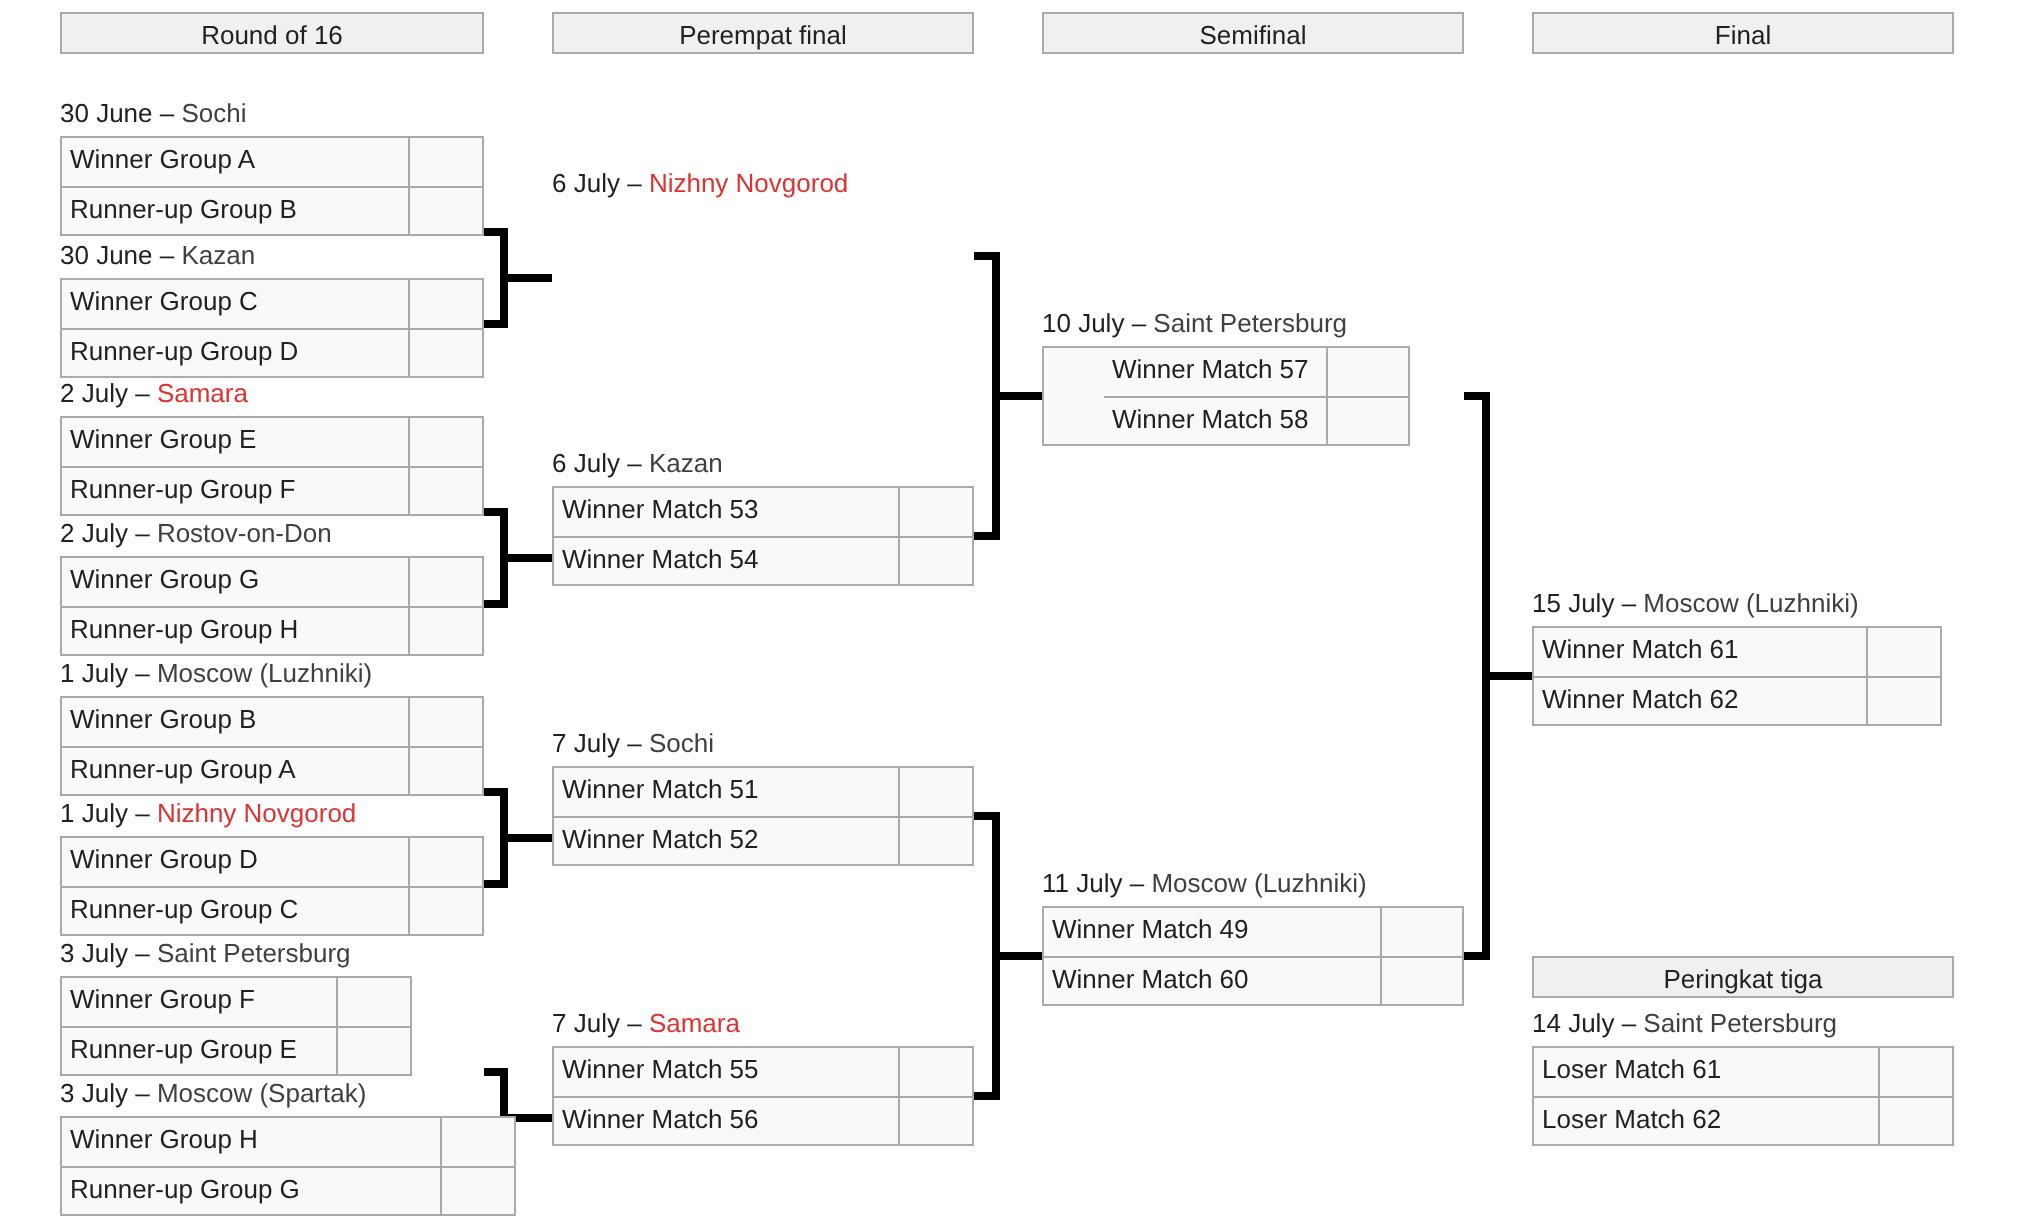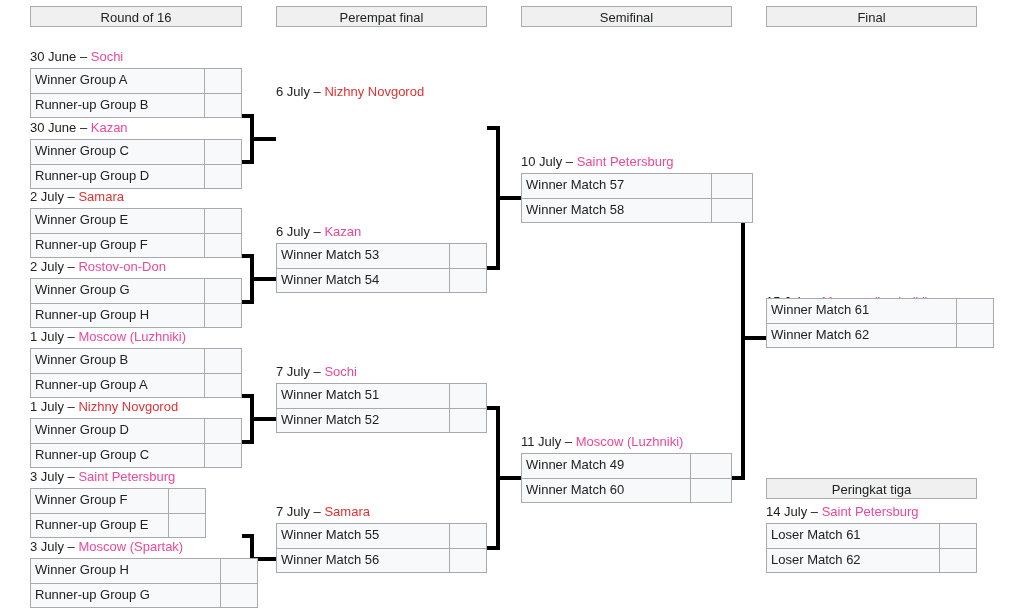--- a/index.html
+++ b/index.html
@@ -35,21 +35,21 @@
 
   
   .match-caption {
     position: absolute;
     height: 20px;
     line-height: 20px;
     font-size: 13px;
     white-space: nowrap;
     color: #202122;
   }
-  .venue-link { color: #ec4899; }
+  .venue-link { color: #404040; }
   .venue-link.redlink { color: #d33; }
 
   
   .match {
     position: absolute;
     box-sizing: border-box;
     border: 1px solid #aaaaaa;
     background: #f8f9fa;
     display: flex;
     flex-direction: column;
@@ -241,21 +241,21 @@
       <div class="match-row">
         <div class="team-cell">Winner Match 55</div>
         <div class="score-cell" style="flex-basis: 37px;"></div>
       </div>
       <div class="match-row">
         <div class="team-cell">Winner Match 56</div>
         <div class="score-cell" style="flex-basis: 37px;"></div>
       </div>
     </div>
     <div class="match-caption" style="left: 521px; top: 152px;"><span>10 July</span><span> – </span><span class="venue-link">Saint Petersburg</span></div>
-    <div class="match" style="left: 521px; top: 173px; width: 232px;">
+    <div class="match" style="left: 521px; top: 173px; width: 184px; padding-left: 30px;">
       <div class="match-row">
         <div class="team-cell">Winner Match 57</div>
         <div class="score-cell" style="flex-basis: 41px;"></div>
       </div>
       <div class="match-row">
         <div class="team-cell">Winner Match 58</div>
         <div class="score-cell" style="flex-basis: 41px;"></div>
       </div>
     </div>
     <div class="match-caption" style="left: 521px; top: 432px;"><span>11 July</span><span> – </span><span class="venue-link">Moscow (Luzhniki)</span></div>
@@ -263,21 +263,21 @@
       <div class="match-row">
         <div class="team-cell">Winner Match 49</div>
         <div class="score-cell" style="flex-basis: 41px;"></div>
       </div>
       <div class="match-row">
         <div class="team-cell">Winner Match 60</div>
         <div class="score-cell" style="flex-basis: 41px;"></div>
       </div>
     </div>
     <div class="match-caption" style="left: 766px; top: 292px;"><span>15 July</span><span> – </span><span class="venue-link">Moscow (Luzhniki)</span></div>
-    <div class="match" style="left: 766px; top: 298px; width: 228px;">
+    <div class="match" style="left: 766px; top: 313px; width: 205px;">
       <div class="match-row">
         <div class="team-cell">Winner Match 61</div>
         <div class="score-cell" style="flex-basis: 37px;"></div>
       </div>
       <div class="match-row">
         <div class="team-cell">Winner Match 62</div>
         <div class="score-cell" style="flex-basis: 37px;"></div>
       </div>
     </div>
     <div class="match-caption" style="left: 766px; top: 502px;"><span>14 July</span><span> – </span><span class="venue-link">Saint Petersburg</span></div>

